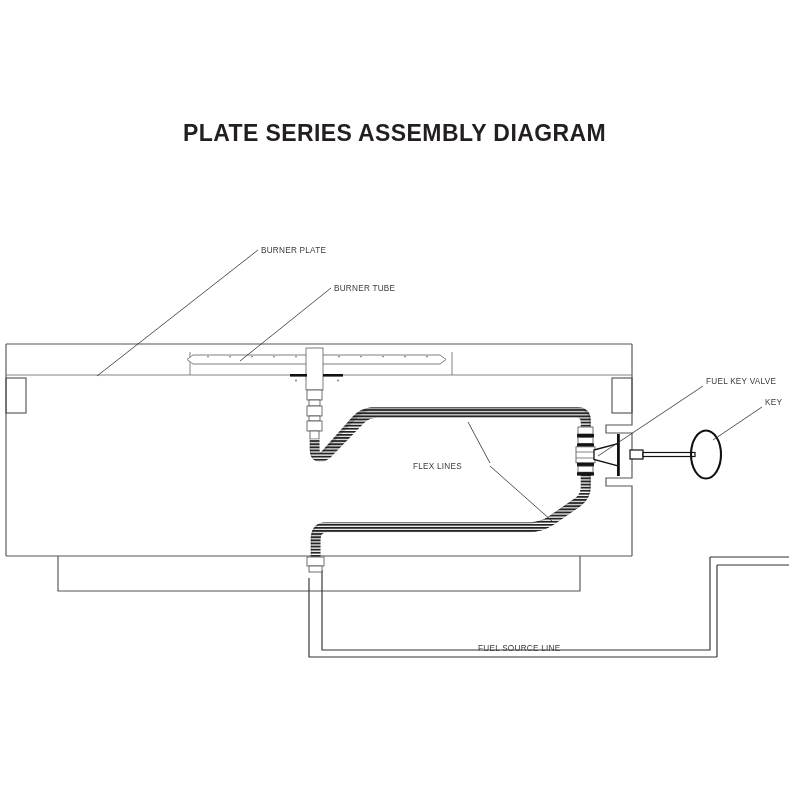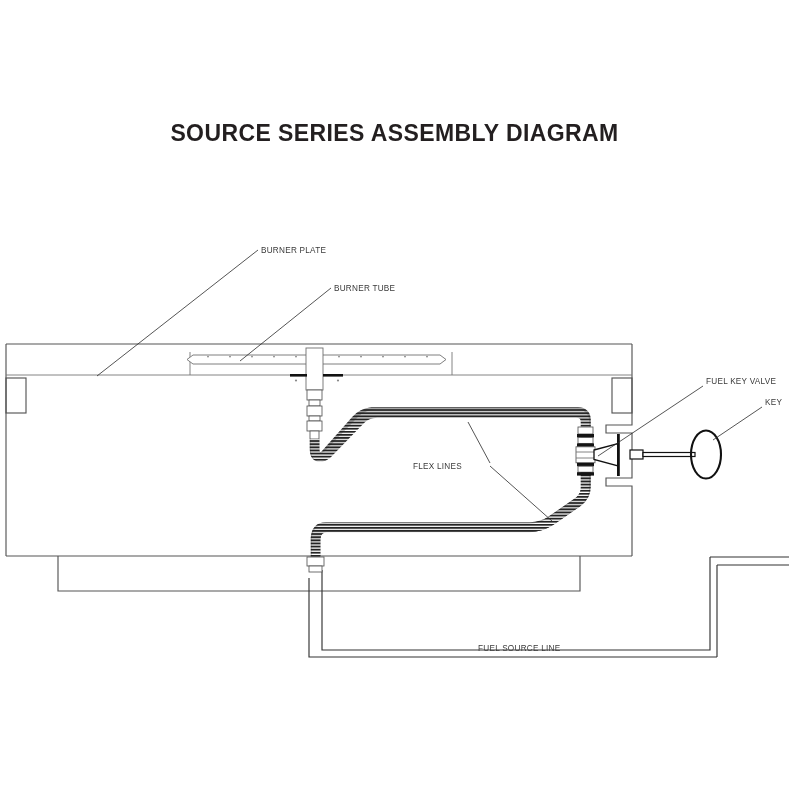--- a/index.html
+++ b/index.html
@@ -96,21 +96,21 @@
     stroke: #333333;
     stroke-width: 1.15;
     fill: none;
   }
 </style>
 </head>
 <body>
 
 <div id="canvas">
 
-  <div id="diagram-title">SOURCE SERIES ASSEMBLY DIAGRAM</div>
+  <div id="diagram-title">PLATE SERIES ASSEMBLY DIAGRAM</div>
 
   <svg id="drawing" width="789" height="789" viewBox="0 0 789 789">
 
     <defs>
 
       <pattern id="corrugation" width="3.1" height="10" patternUnits="userSpaceOnUse">
         <rect x="0" y="0" width="3.1" height="10" fill="#ffffff"></rect>
         <rect x="0" y="0" width="1.9" height="10" fill="#242424"></rect>
       </pattern>
       <pattern id="corrugationV" width="10" height="3.1" patternUnits="userSpaceOnUse">

